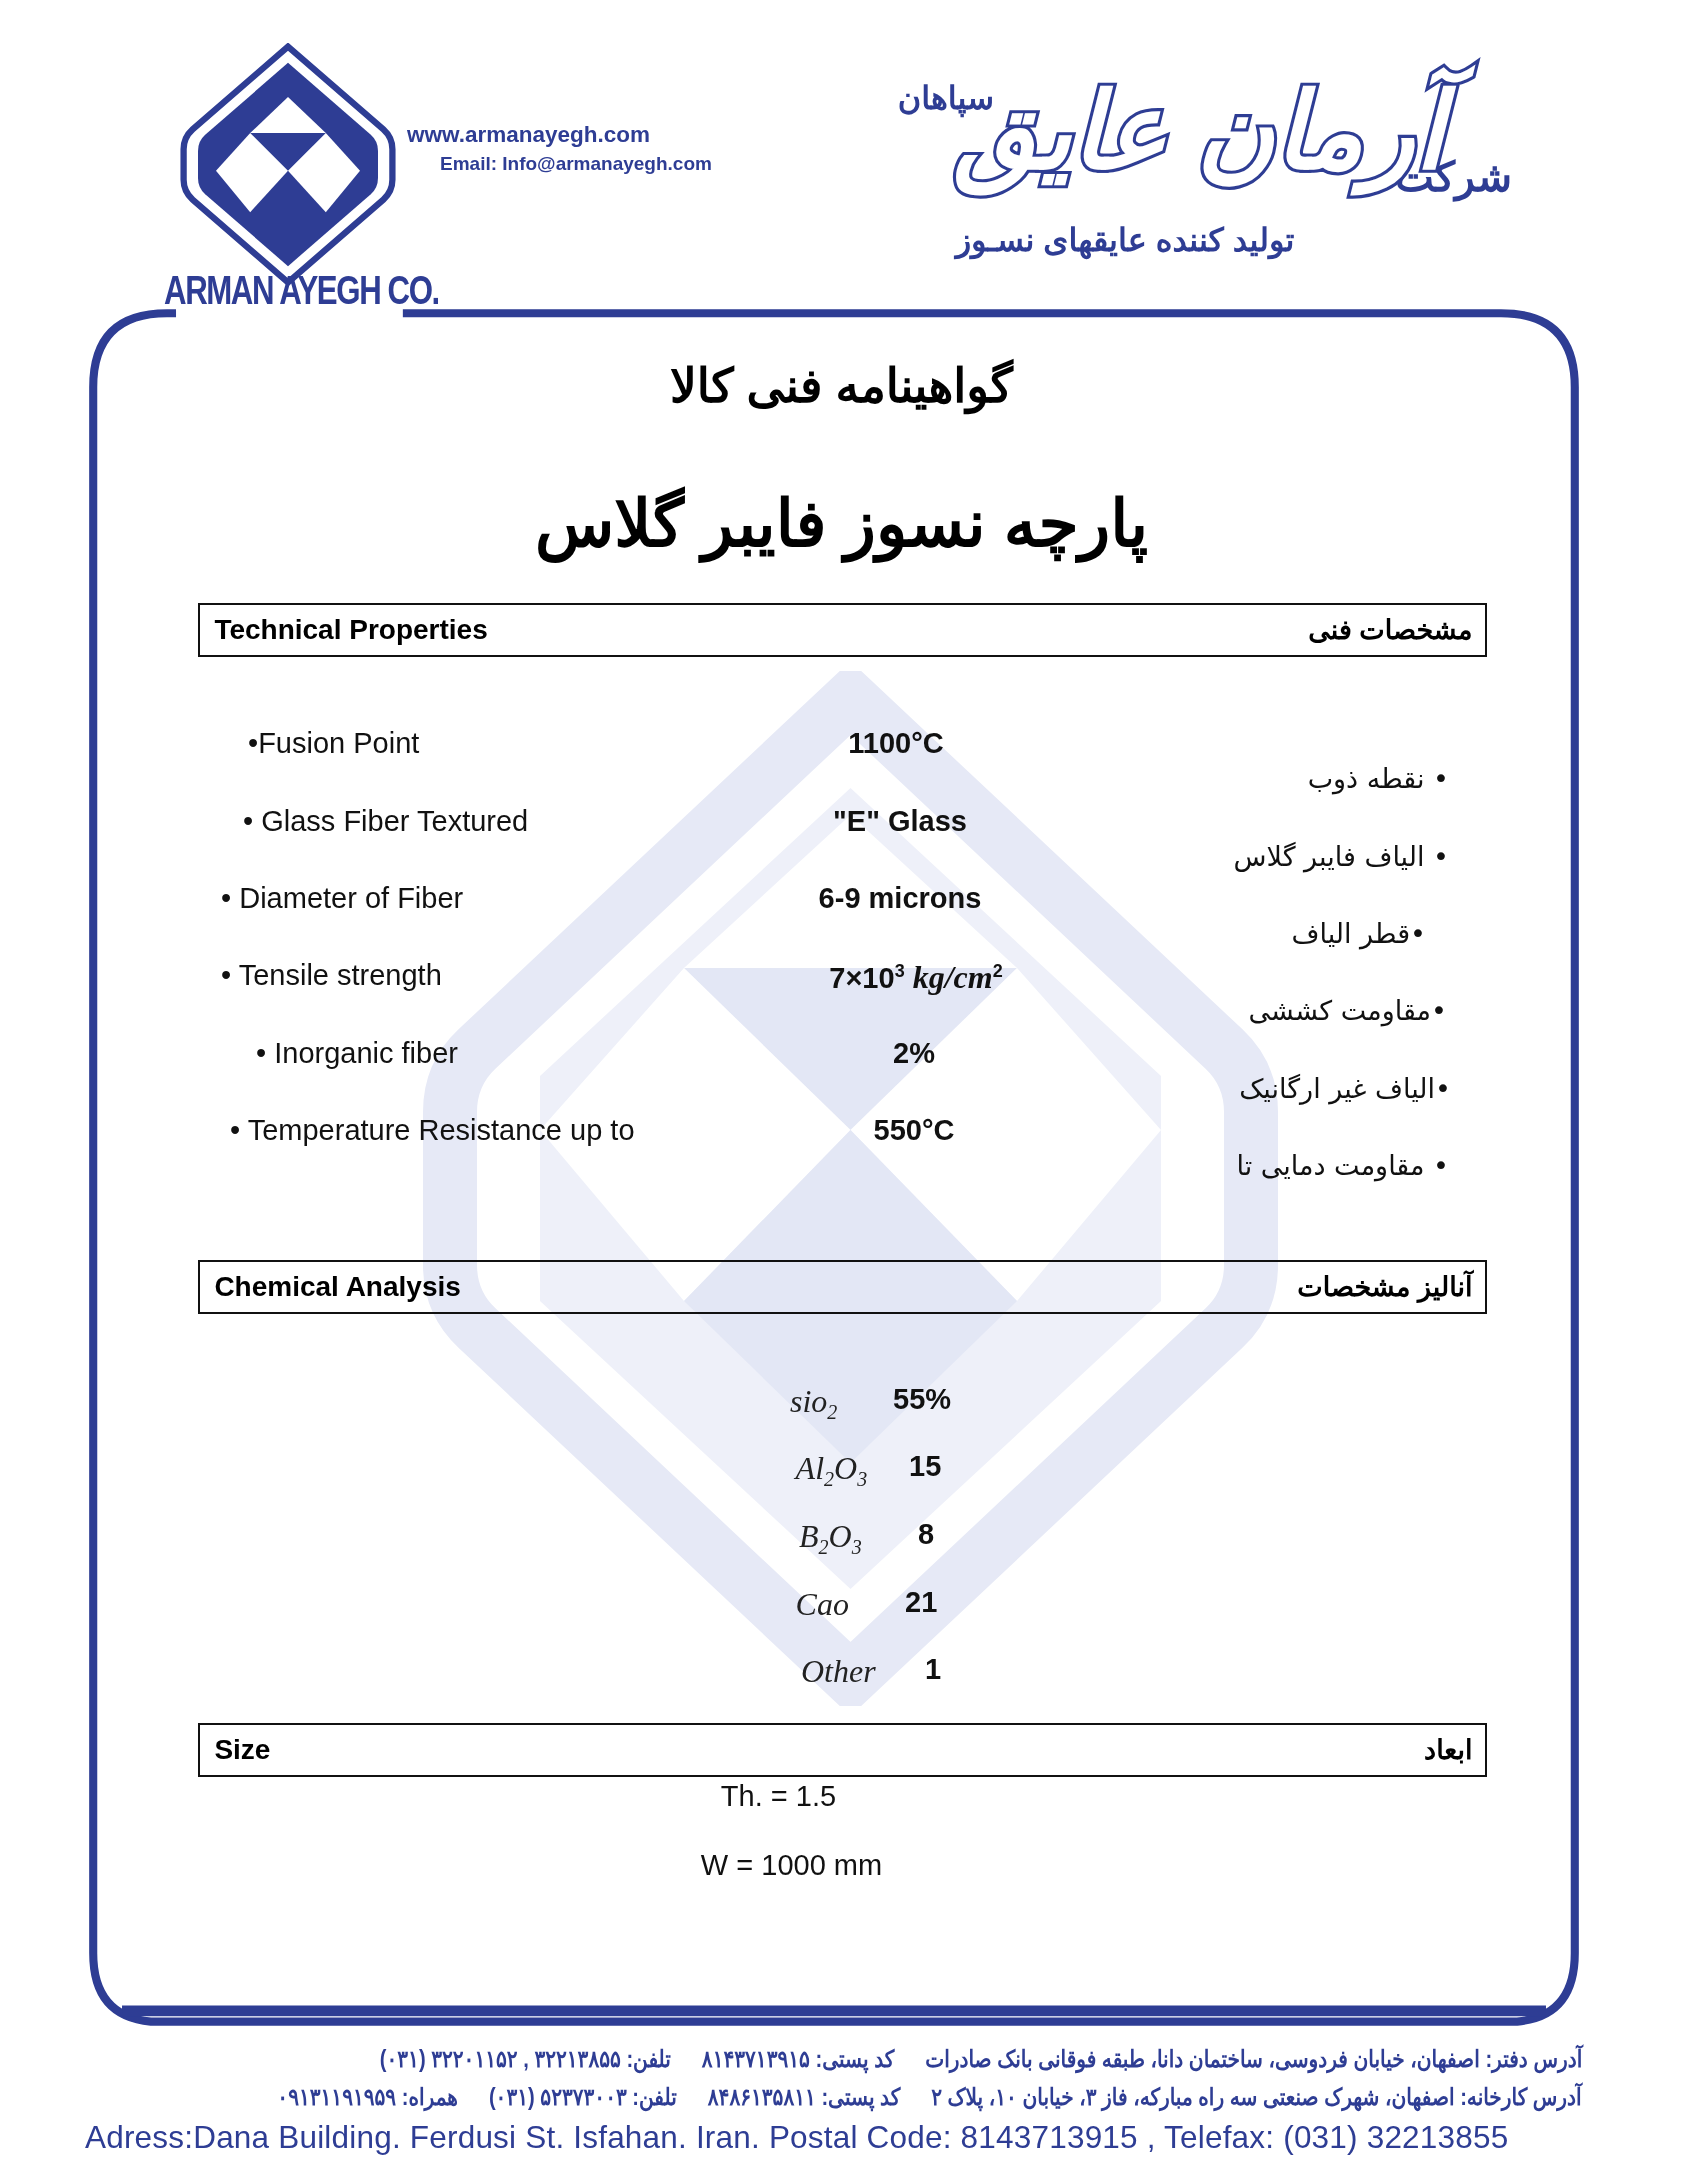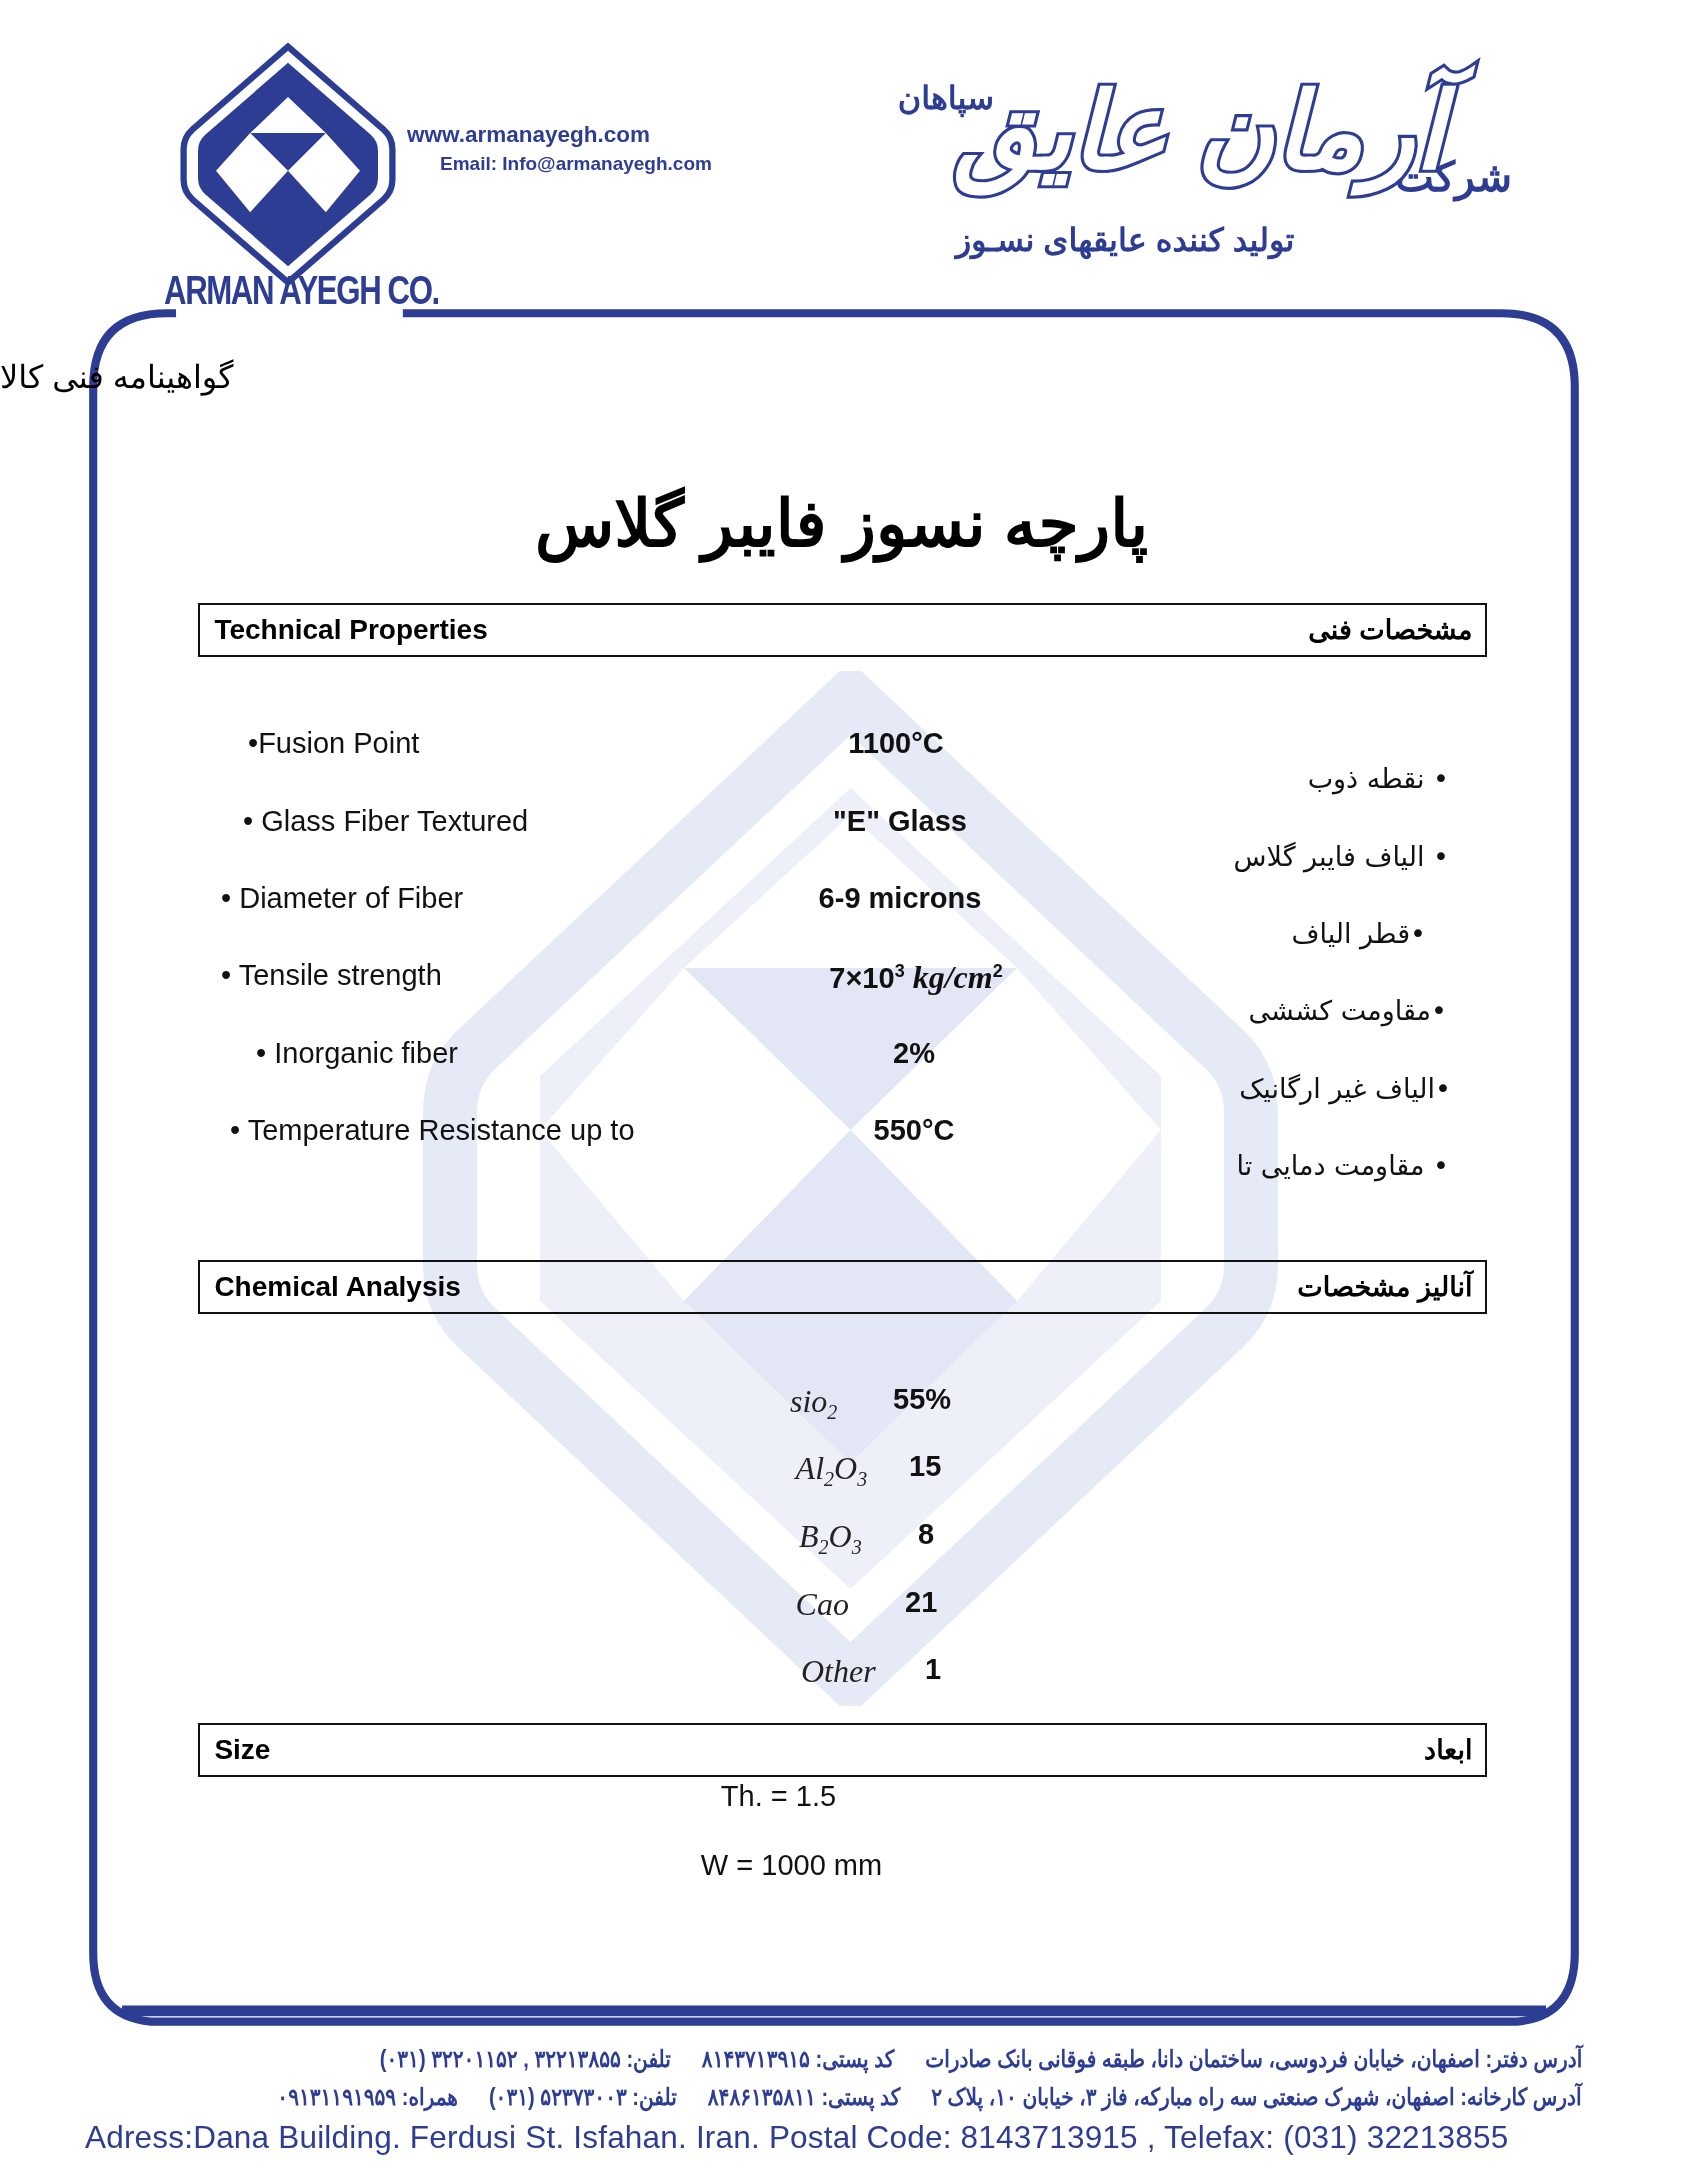--- a/index.html
+++ b/index.html
@@ -22,21 +22,21 @@
   .brand-fa-suffix { position: absolute; right: 536px; top: 25px; font-size: 32px; font-weight: bold; color: #2e3d94; }
   .tagline-fa { left: 900px; top: 221px; width: 450px; direction: rtl; text-align: center; font-size: 32px; font-weight: bold; color: #2e3d94; }
 
   
   .frame { left: 86px; top: 306px; width: 1496px; height: 1730px; }
 
   
   .watermark { left: 423px; top: 671px; width: 855px; height: 1035px; opacity: 1; }
 
   
-  .title-1 { left: 0; top: 358px; width: 1683px; text-align: left; direction: rtl; font-size: 32px; font-weight: normal; color: #000; }
+  .title-1 { left: 0; top: 358px; width: 1683px; text-align: center; direction: rtl; font-size: 47px; font-weight: bold; color: #000; }
   .title-2 { left: 0; top: 486px; width: 1683px; text-align: center; direction: rtl; font-size: 65px; font-weight: bold; color: #000; }
 
   
   .section-box { position: absolute; left: 198px; width: 1289px; height: 54px; border: 2.7px solid #111; background: transparent;
                  display: flex; align-items: center; justify-content: space-between; padding: 0 12.6px 0 14.4px; }
   .section-en { font-size: 28px; font-weight: bold; color: #000; }
   .section-fa { font-size: 27px; font-weight: bold; color: #000; direction: rtl; }
   .sec-tech { top: 603px; }
   .sec-chem { top: 1260px; }
   .sec-size { top: 1723px; }

